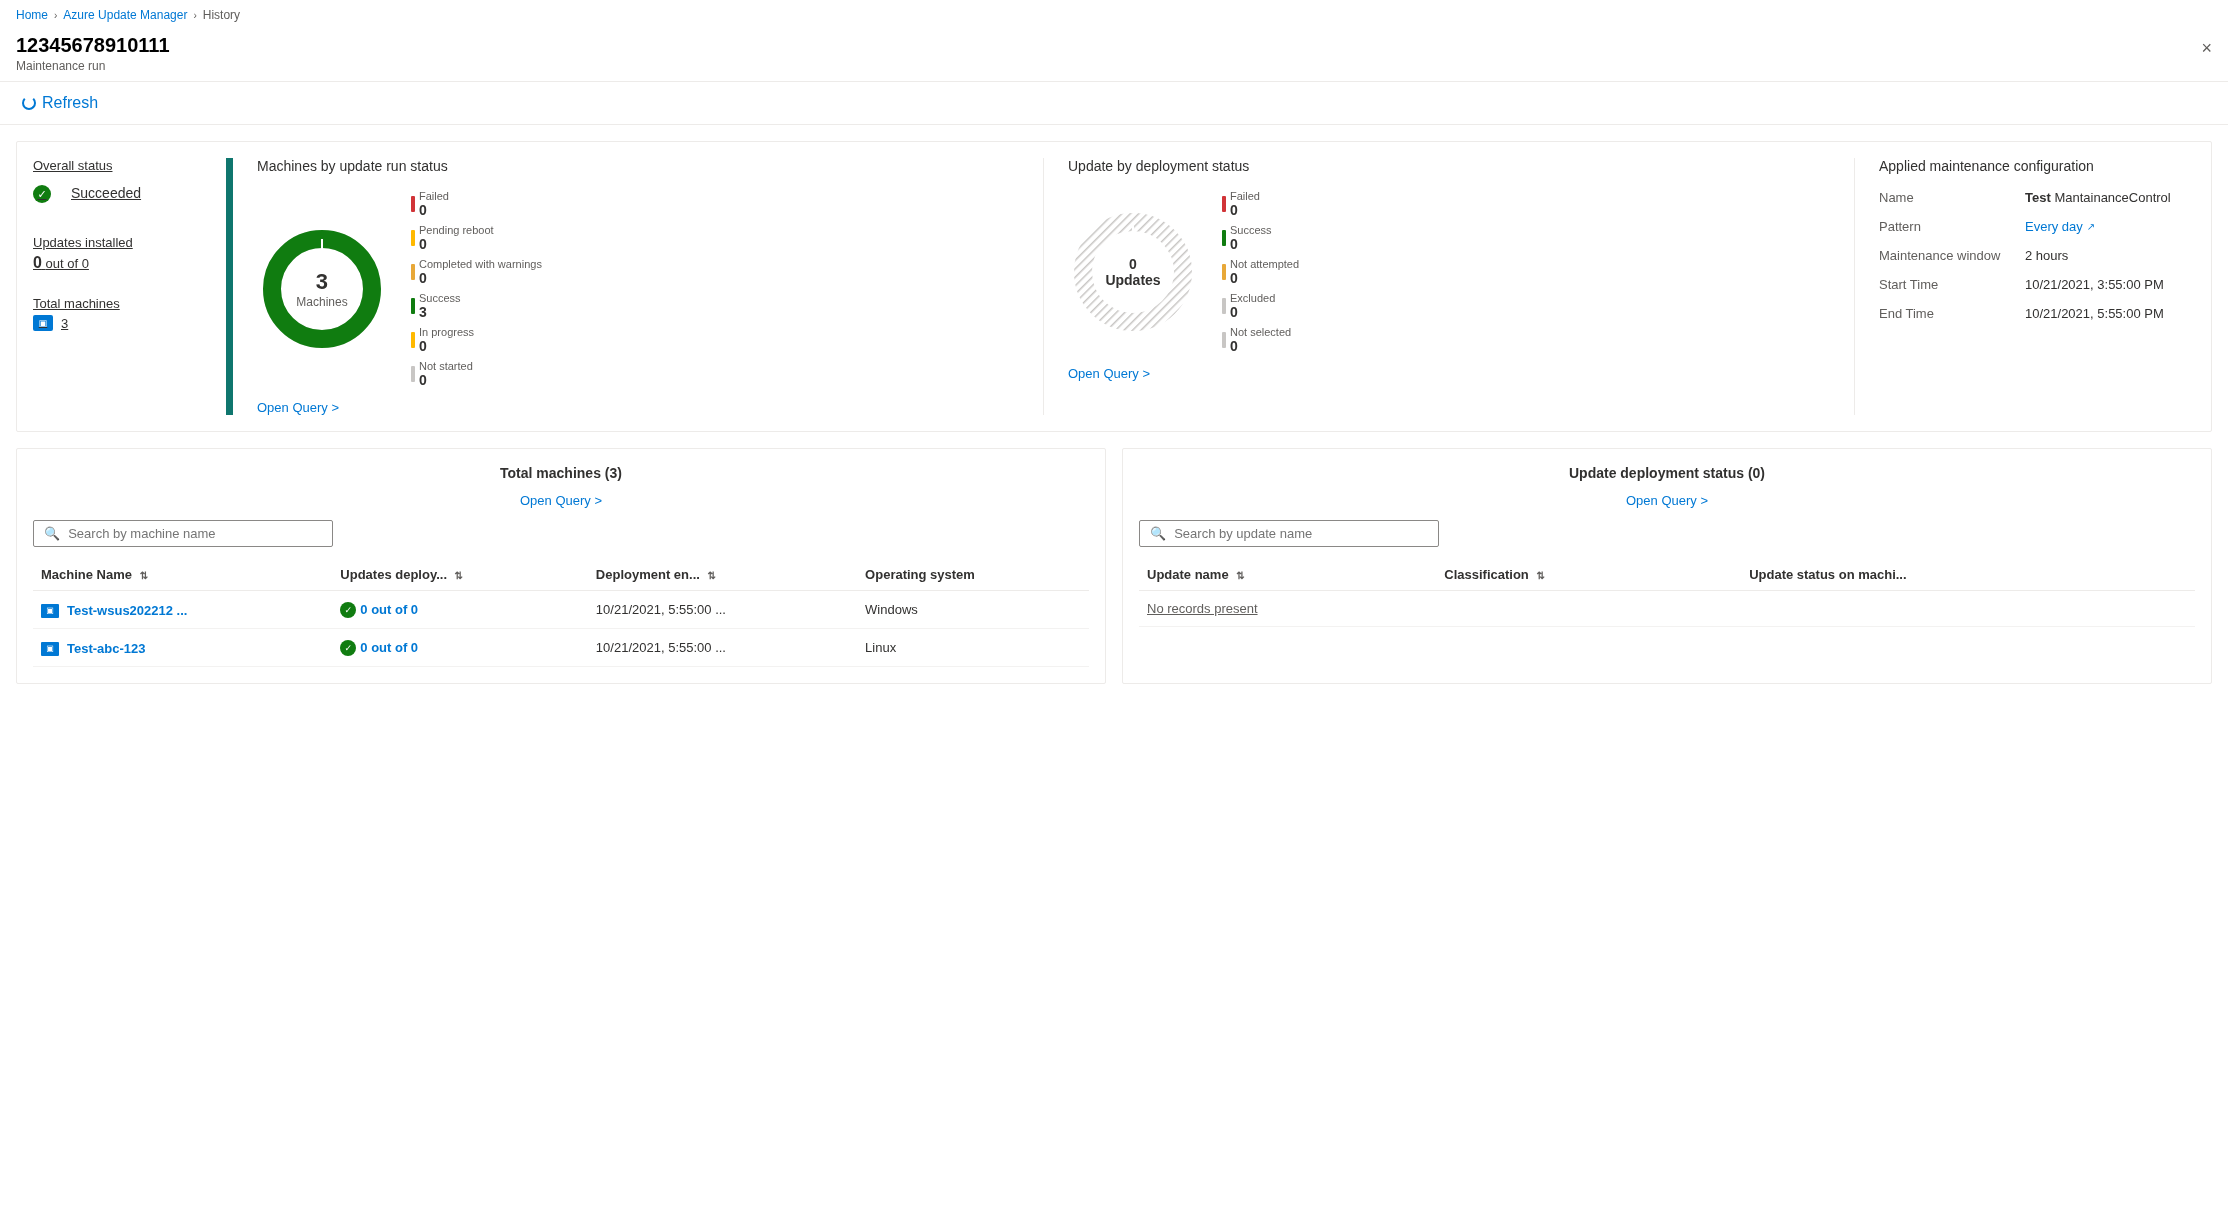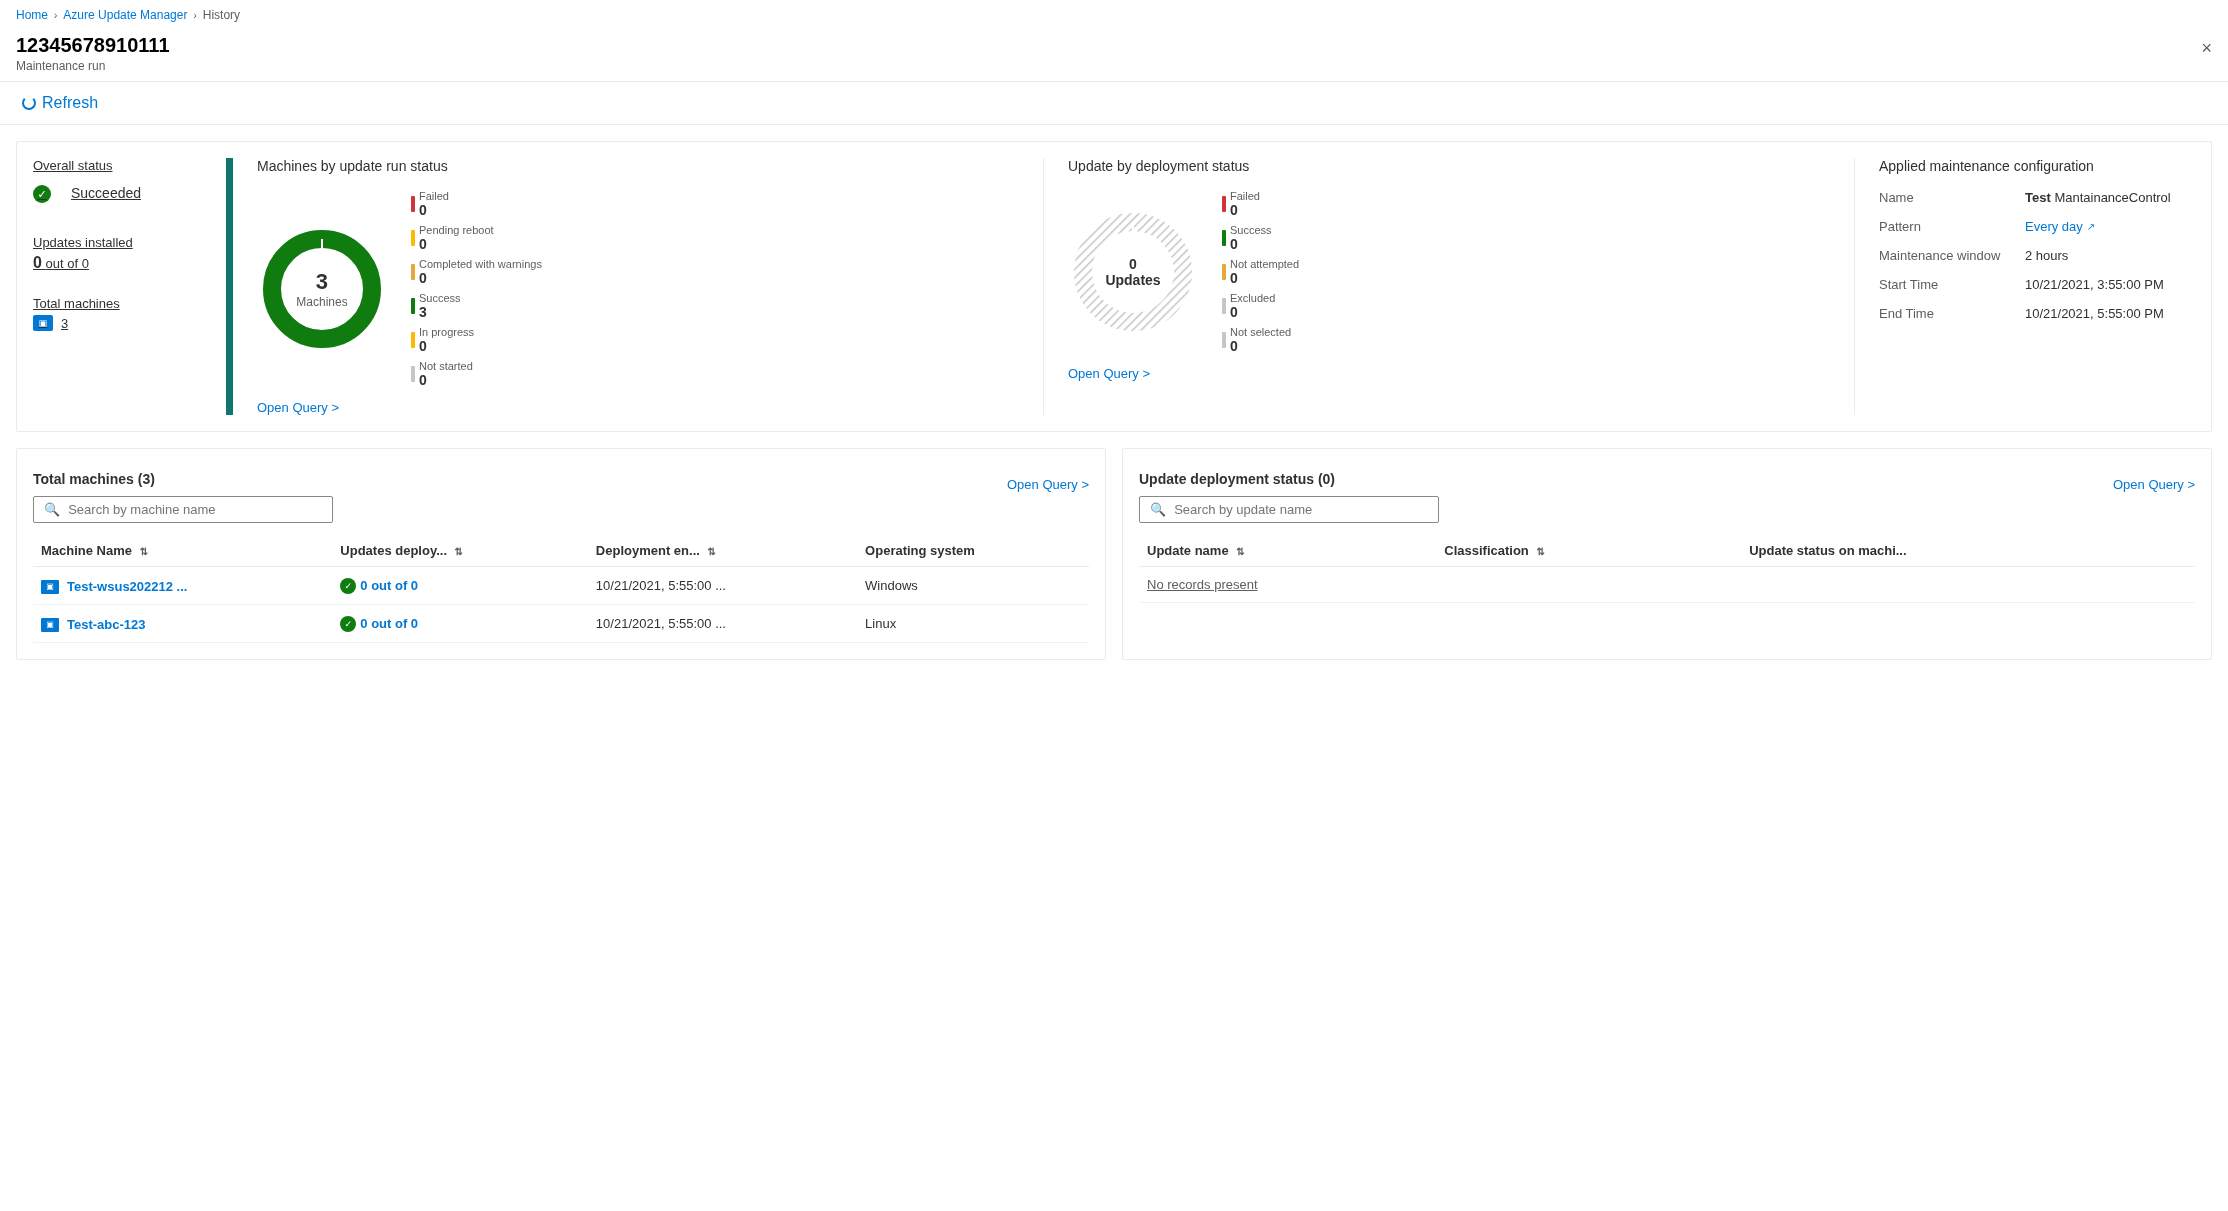--- a/index.html
+++ b/index.html
@@ -70,21 +70,21 @@
     .config-val { font-size: 13px; color: #323130; }
     .config-val.link { color: #0078d4; cursor: pointer; display: flex; align-items: center; gap: 4px; }
     .config-val strong { font-weight: 700; }
     .ext-icon { font-size: 10px; }
     
     
     .bottom-cards { display: flex; gap: 16px; }
     
     
     .table-card { border: 1px solid #edebe9; border-radius: 2px; padding: 16px; flex: 1; }
-    .table-header { display: flex; justify-content: space-between; align-items: center; margin-bottom: 4px; }
+    .table-header { display: flex; justify-content: space-between; align-items: center; margin-bottom: 12px; flex-direction: column; }
     .table-title { font-size: 14px; font-weight: 600; }
     .search-box { display: flex; align-items: center; border: 1px solid #8a8886; border-radius: 2px; padding: 5px 10px; gap: 8px; width: 300px; margin-bottom: 12px; }
     .search-box input { border: none; outline: none; font-size: 13px; width: 100%; color: #323130; }
     .search-icon { color: #605e5c; font-size: 13px; }
     
     
     .data-table { width: 100%; border-collapse: collapse; }
     .data-table th { text-align: left; font-size: 13px; font-weight: 600; color: #323130; padding: 8px 8px; border-bottom: 1px solid #edebe9; white-space: nowrap; }
     .data-table td { padding: 10px 8px; border-bottom: 1px solid #f3f2f1; font-size: 13px; vertical-align: middle; }
     .sort-icon { color: #605e5c; font-size: 10px; margin-left: 4px; }

